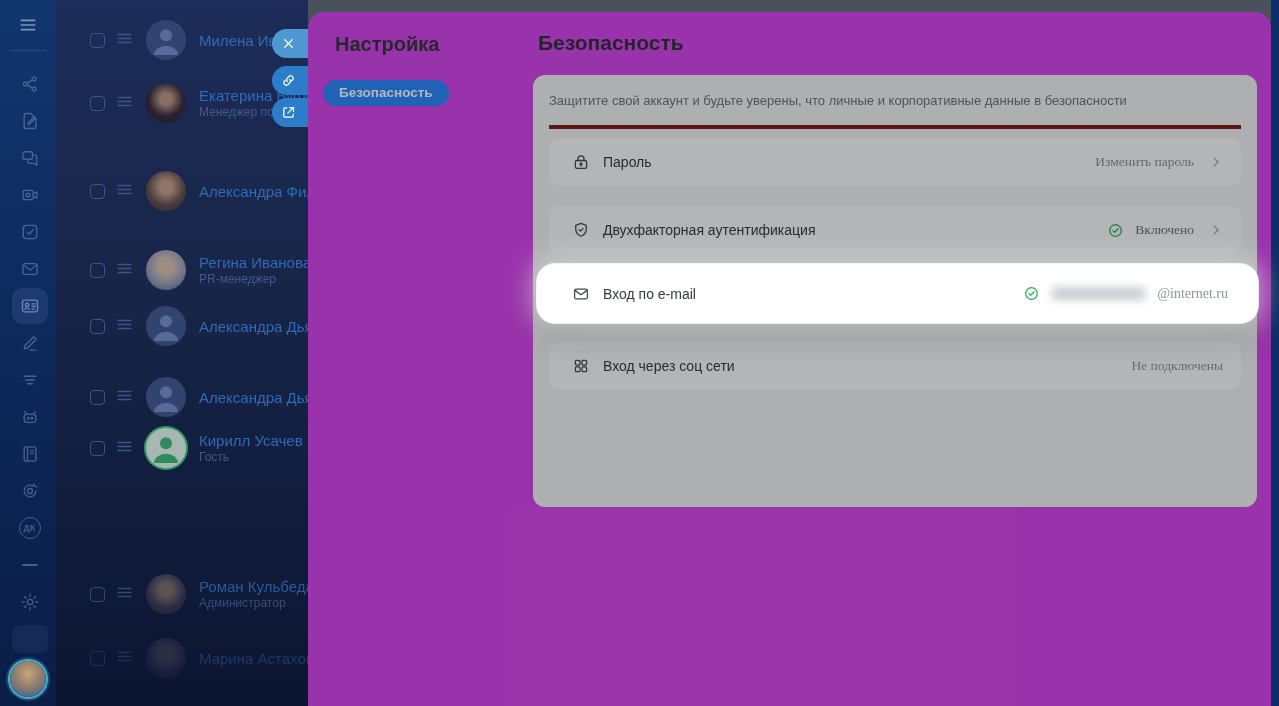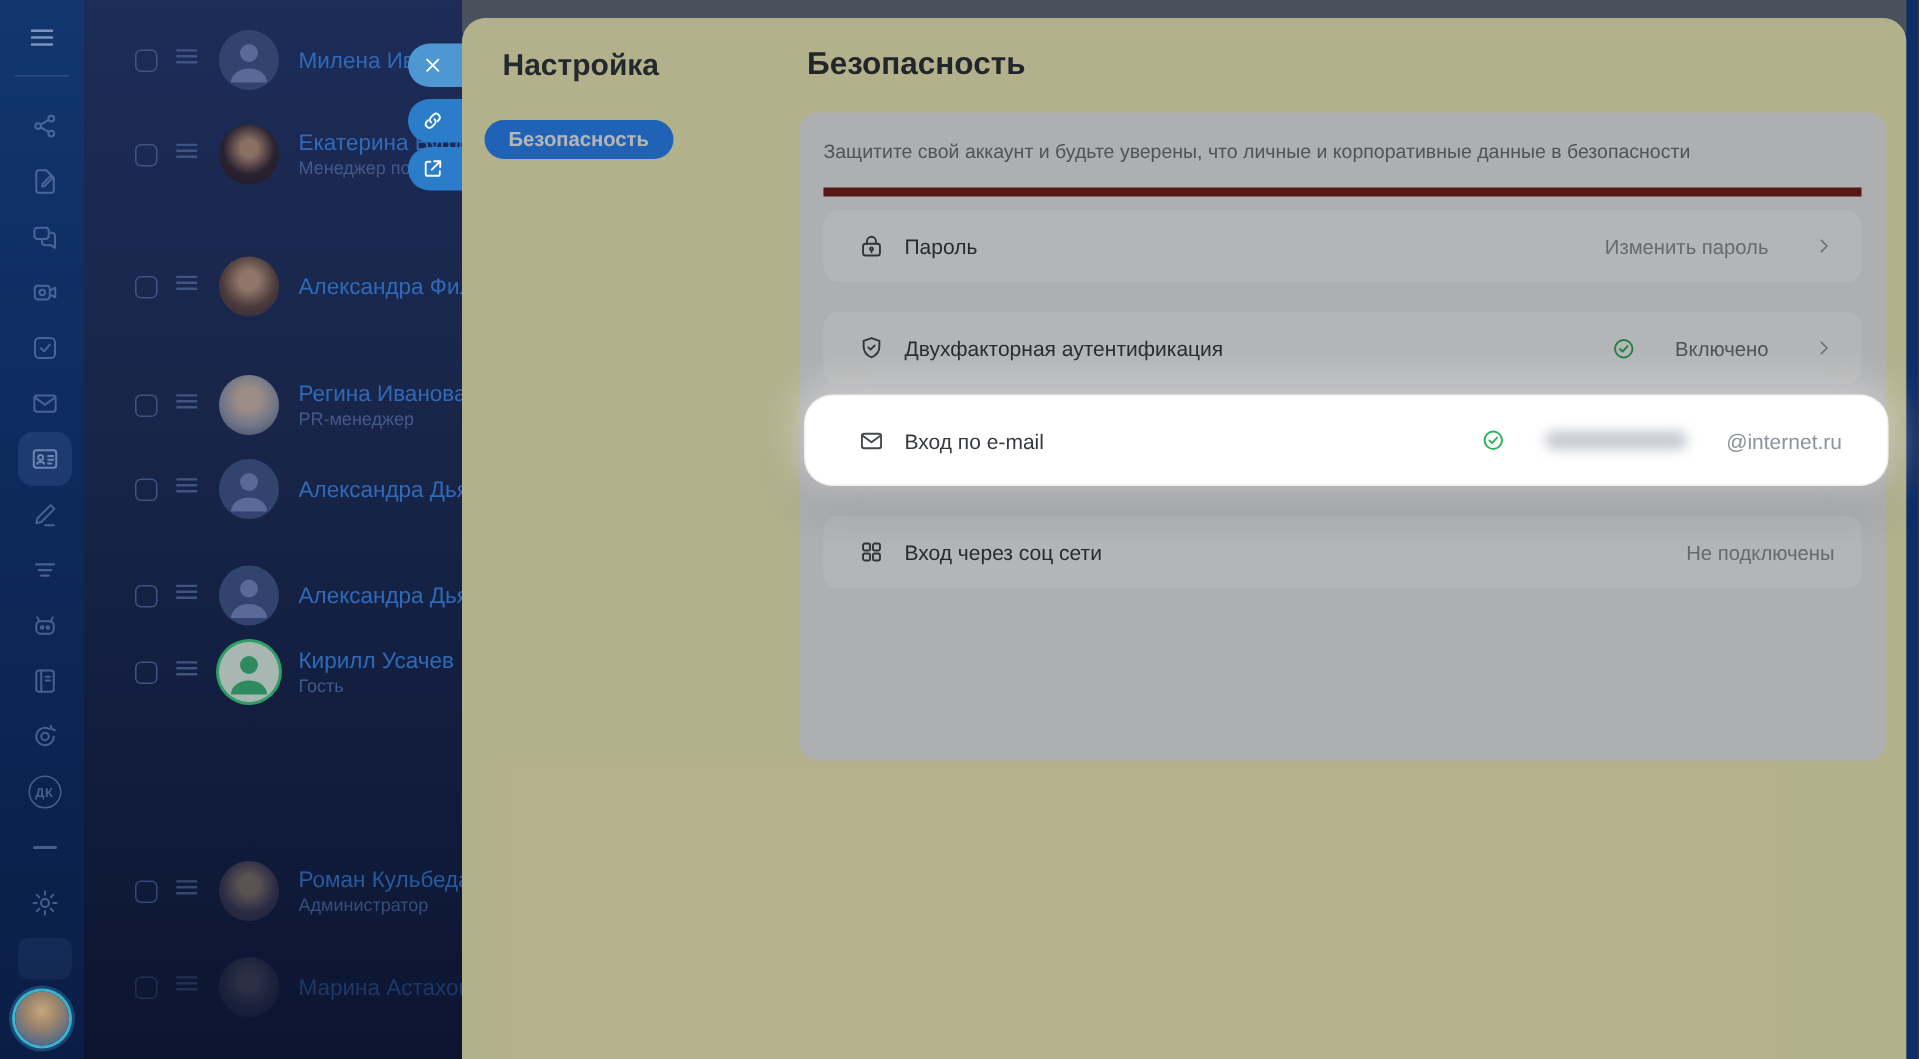--- a/index.html
+++ b/index.html
@@ -51,37 +51,37 @@
 
   
   .pill { position:absolute; left:272px; width:60px; height:29px; border-radius:15px;
           display:flex; align-items:center; padding-left:9px; z-index:1; cursor:pointer; color:#fff; }
   .pill svg { width:15px; height:15px; }
   .pill-close { top:29px; background:#4e97d2; }
   .pill-link { top:66px; background:#2b7dca; }
   .pill-ext { top:98px; background:#2b7dca; }
 
   
-  .drawer { position:absolute; left:308px; top:12px; right:8px; bottom:0; background:#fef9c3;
+  .drawer { position:absolute; left:308px; top:12px; right:8px; bottom:0; background:#d946ef;
             border-radius:16px 16px 0 0; z-index:2;padding-left:36px; }
   .drawer-dim { position:absolute; inset:0; background:rgba(8,10,14,.30); border-radius:inherit; z-index:5; }
   .nav-title { position:absolute; left:27px; top:21px; font-size:20px; font-weight:700; color:#33363a; }
   .nav-chip { position:absolute; left:15px; top:68px; background:#2b8aff; color:#fff; font-size:13.5px; font-weight:700;
               padding:5px 16px 6px; border-radius:15px; cursor:pointer; }
   .main-title { position:absolute; left:230px; top:19px; font-size:21px; font-weight:700; color:#2f3237; }
   .sec-card { position:absolute; left:225px; top:63px; width:724px; height:432px; background:#f6f7f8;
               border-radius:12px; padding:18px 16px 0; }
-  .sec-desc { font-size:13px; color:#6f757c; line-height:16px; padding-bottom:16px; border-bottom:6px solid #7f1d1d; }
+  .sec-desc { font-size:13px; color:#6f757c; line-height:16px; padding-bottom:16px; border-bottom:4px solid #7f1d1d; }
   .sec-rows { margin-top:9px; }
   .sec-row { height:48px; background:#ffffff; border-radius:10px; display:flex; align-items:center;
              padding:0 18px 0 23px; margin-bottom:20px; cursor:pointer; }
   .row-icon { width:18px; height:18px; color:#44494f; flex:none; margin-right:13px; }
   .row-icon svg { width:18px; height:18px; display:block; }
   .row-label { font-size:14px; color:#363a3f; }
-  .row-right { margin-left:auto; display:flex; align-items:center; gap:26px; }
+  .row-right { margin-left:auto; display:flex; align-items:center; gap:11px;font-family:Liberation Serif, serif; }
   .row-muted { font-size:13.5px; color:#8f959b; }
   .row-status { font-size:13.5px; color:#6d7278; }
   .ok-icon { width:17px; height:17px; color:#2bb25c; }
   .ok-icon svg { width:17px; height:17px; display:block; }
   .chev { width:14px; height:14px; color:#9aa0a6; margin-left:4px; }
   .chev svg { width:14px; height:14px; display:block; }
 
   
   .spotlight { position:absolute; left:537px; top:264px; width:721px; height:59px; background:#ffffff;
                border-radius:18px; z-index:30; display:flex; align-items:center; padding:0 30px 0 35px; cursor:pointer;

